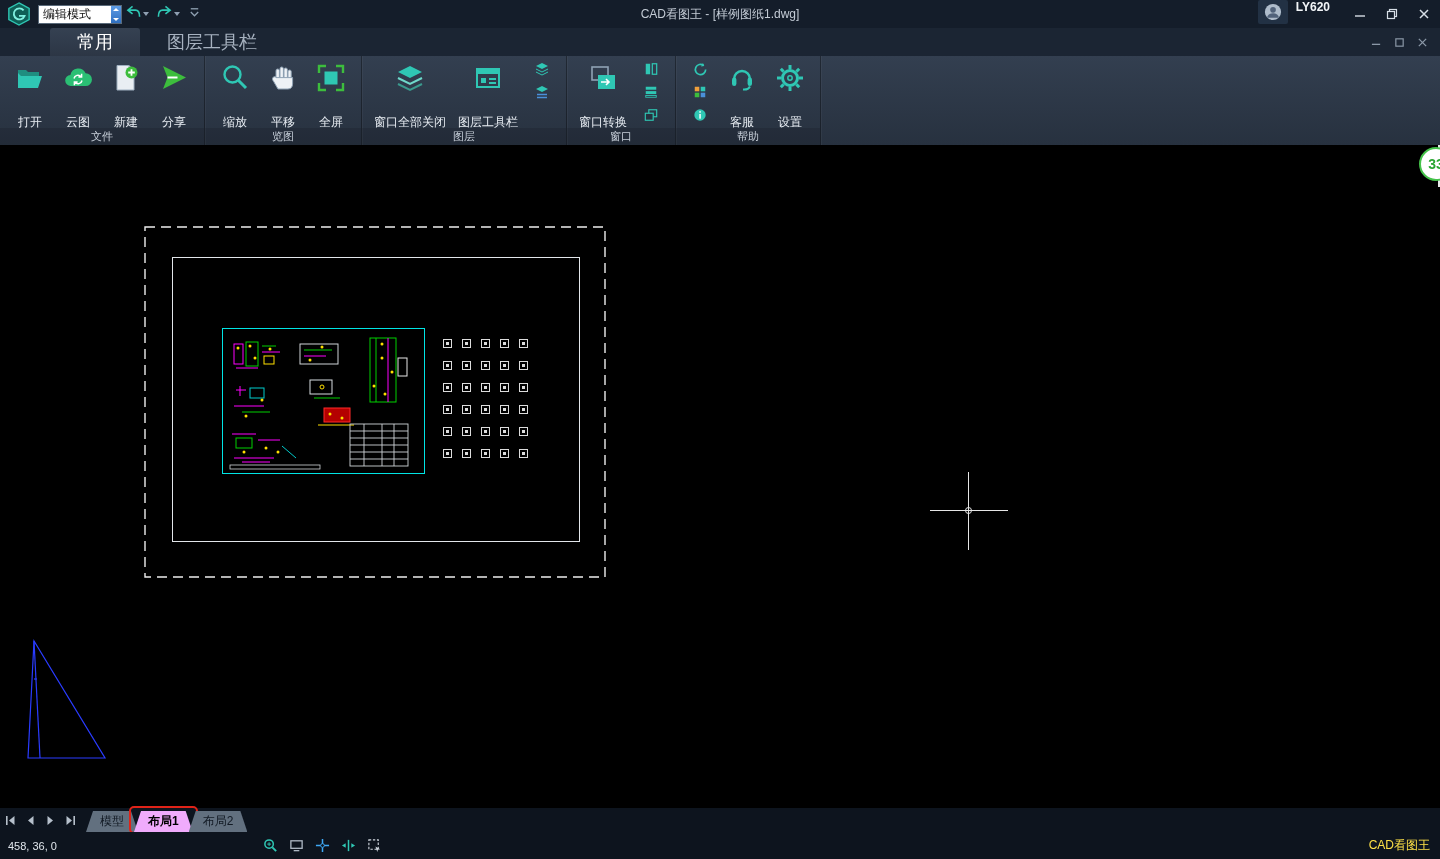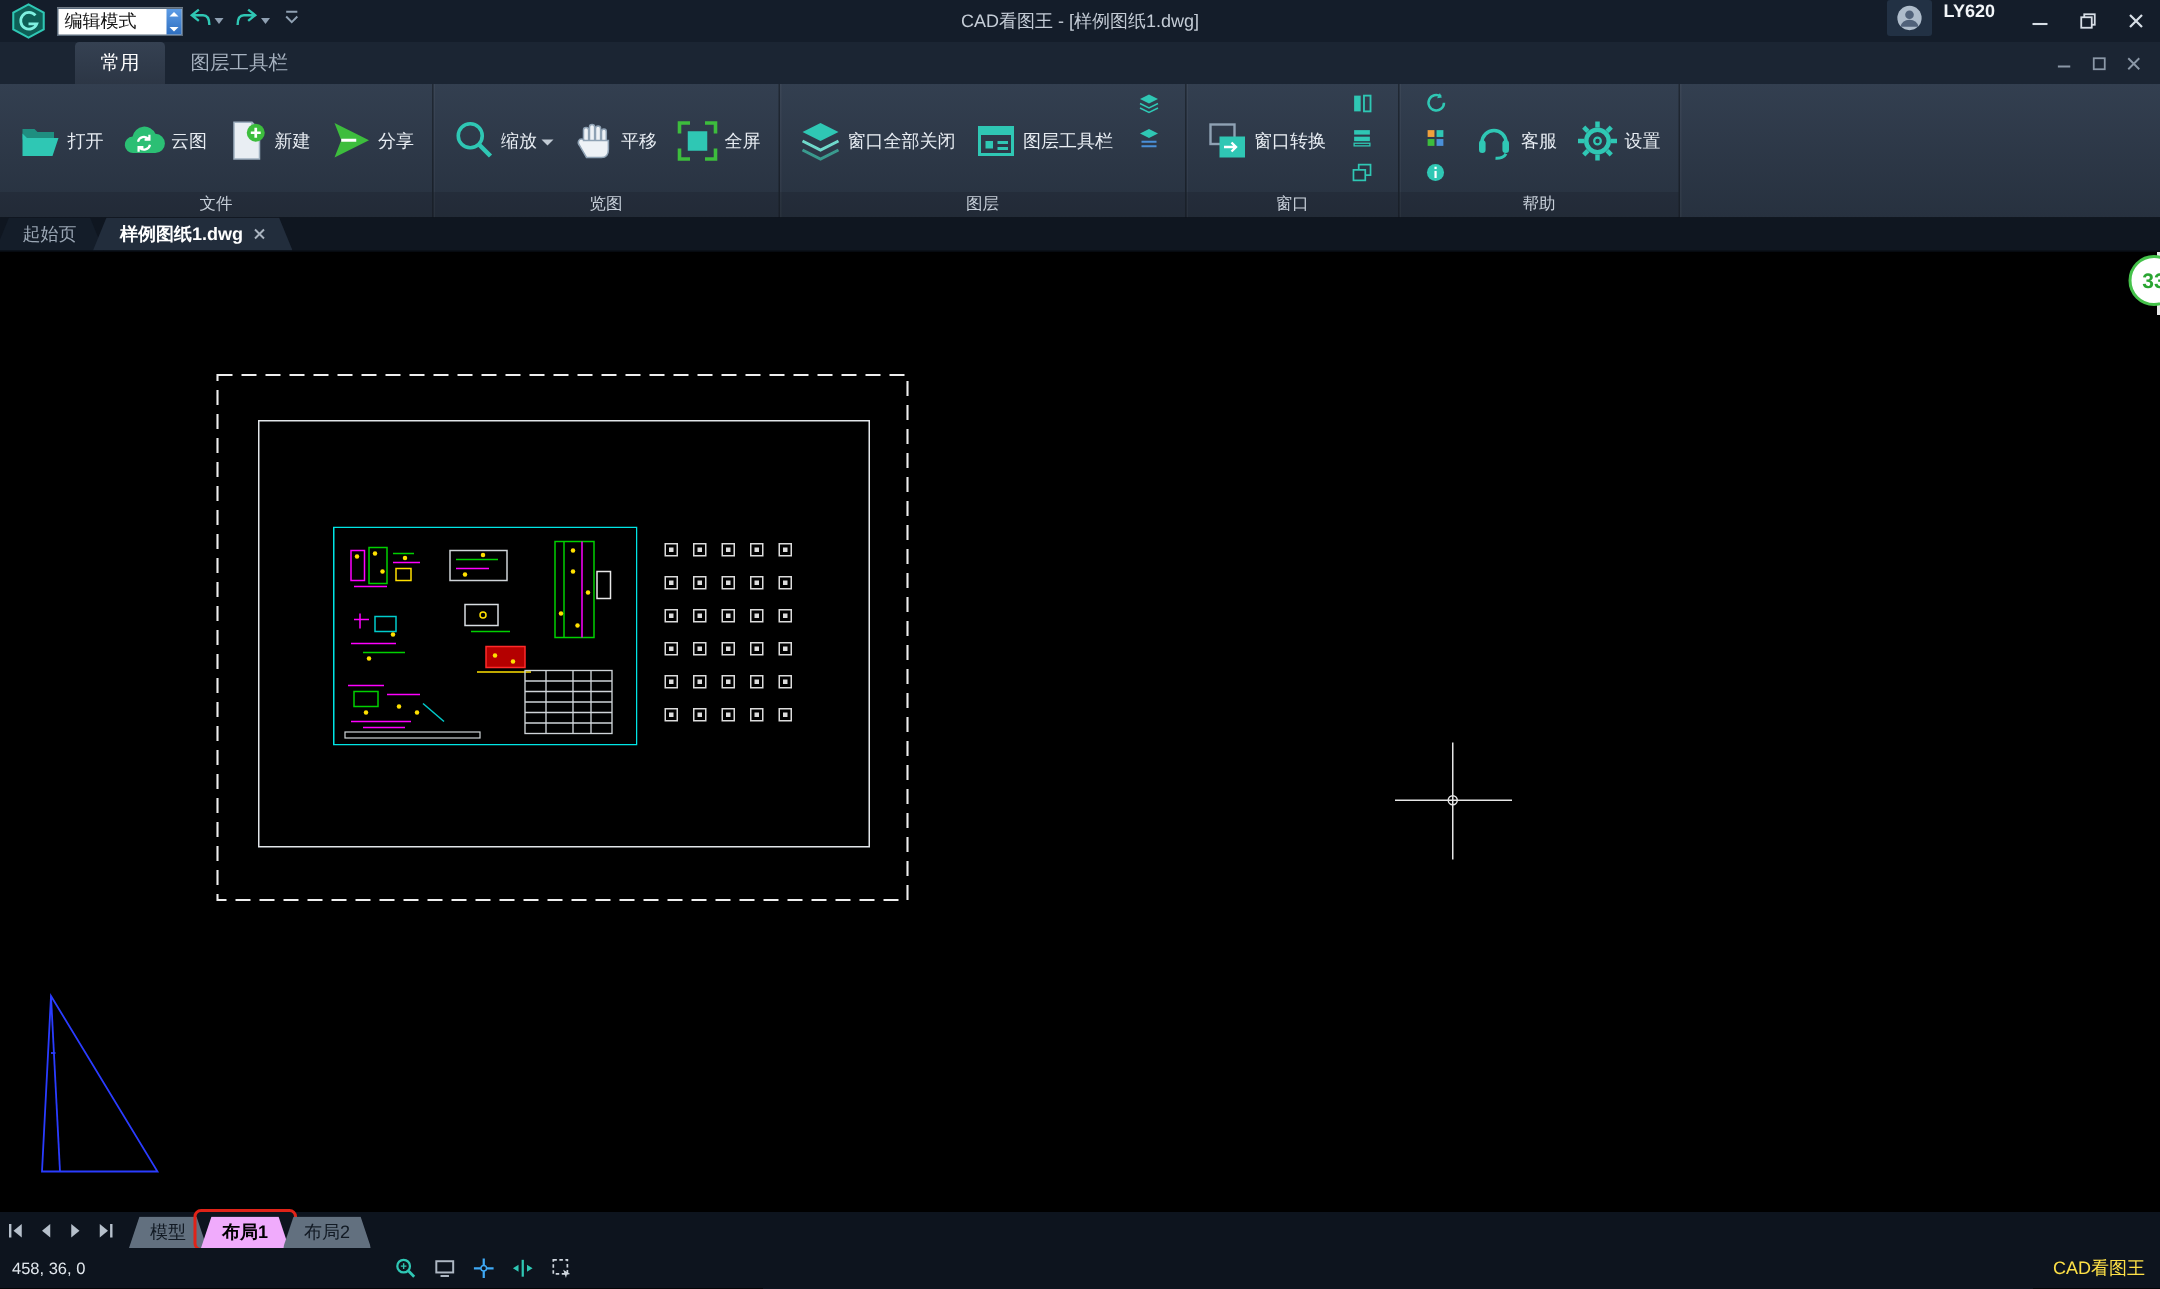--- a/index.html
+++ b/index.html
@@ -19,30 +19,30 @@
   .tbbtn{height:22px;display:flex;align-items:center;gap:2px;padding:0 4px;cursor:default;}
   .tbcaret{width:0;height:0;border-left:3.5px solid transparent;border-right:3.5px solid transparent;border-top:4px solid #8fa0b2;}
   .wintitle{position:absolute;left:50%;transform:translateX(-50%);font-size:12px;color:#c4ccd6;white-space:nowrap;}
   .tbright{margin-left:auto;display:flex;height:100%;}
   .avatar{width:30px;height:24px;display:flex;align-items:center;justify-content:center;background:#223144;border-radius:2px;}
   .uname{color:#f2f5f8;font-size:12px;font-weight:bold;margin:0 14px 0 8px;}
   .winbtn{width:32px;height:28px;display:flex;align-items:center;justify-content:center;}
 
   
   .ribbontabs{height:28px;flex:0 0 28px;background:#1b2533;display:flex;align-items:stretch;padding-left:50px;position:relative;}
-  .rtab{display:flex;align-items:center;padding:0 17px;font-size:13px;color:#a7b2c0;}
+  .rtab{display:flex;align-items:center;padding:0 27px;font-size:18px;color:#a7b2c0;}
   .rtab.active{color:#fff;background:linear-gradient(#354152,#2c3645);border-radius:3px 3px 0 0;}
   .mdi{margin-left:auto;display:flex;align-items:center;gap:12px;padding-right:12px;}
   .mdi span{display:flex;align-items:center;justify-content:center;}
 
   
   .ribbon{height:89px;flex:0 0 89px;background:linear-gradient(#333f50,#27313f);display:flex;align-items:stretch;}
   .rgroup{display:flex;flex-direction:column;border-right:1px solid rgba(0,0,0,.35);box-shadow:1px 0 0 rgba(255,255,255,.04);}
   .rbuttons{flex:1;display:flex;align-items:flex-start;padding:3px 7px 0;gap:2px;}
-  .rbtn{min-width:46px;height:66px;display:flex;flex-direction:row;align-items:center;justify-content:flex-start;gap:3px;padding:4px 5px 0;border-radius:3px;color:#e8edf3;font-size:12px;white-space:nowrap;font-family:Liberation Serif, serif;}
+  .rbtn{min-width:46px;height:66px;display:flex;flex-direction:column;align-items:center;justify-content:flex-start;gap:21px;padding:4px 5px 0;border-radius:3px;color:#e8edf3;font-size:12px;white-space:nowrap;font-family:Liberation Serif, serif;}
   .rbtn .ricon{width:30px;height:30px;display:flex;align-items:center;justify-content:center;}
   .rlabel{height:17px;line-height:16px;text-align:center;font-size:11px;color:#c7cfd9;background:rgba(0,0,0,.12);white-space:nowrap;padding:0 6px;}
   .rstack{display:flex;flex-direction:column;justify-content:center;gap:3px;padding:2px 4px 0;}
   .rsmall{width:26px;height:20px;display:flex;align-items:center;justify-content:center;border-radius:2px;}
   .zcaret{width:0;height:0;border-left:4px solid transparent;border-right:4px solid transparent;border-top:4px solid #c2cbd5;margin-top:1px;}
 
   
   .doctabs{height:23px;flex:0 0 23px;background:#0f1620;display:flex;align-items:stretch;padding-left:4px;border-bottom:1px solid #060a10;}
   .dtab{clip-path:polygon(9px 0,calc(100% - 9px) 0,100% 100%,0 100%);padding:0 18px;margin-left:-7px;display:flex;align-items:center;gap:7px;font-size:12px;color:#9aa6b4;background:#141d29;}
   .dtab.active{background:#222d3c;color:#fff;font-weight:bold;z-index:2;}
@@ -384,31 +384,20 @@
                 <circle cx="15" cy="15" r="2.2" fill="none" stroke="#2fc7b4" stroke-width="1.5"></circle>
               </svg>
             </span>
           <span>设置</span>
         </div>
       </div>
       <div class="rlabel">帮助</div>
     </div>
   </div>
 
-  <div class="doctabs">
-    <div class="dtab">
-      <span>起始页</span>
-    </div>
-    <div class="dtab active">
-      <span>样例图纸1.dwg</span>
-      <span><svg width="8" height="8" viewBox="0 0 8 8">
-            <path d="M1 1 L7 7 M7 1 L1 7" stroke="#aab4c0" stroke-width="1.3"></path>
-          </svg></span>
-    </div>
-  </div>
 
   <div class="canvas">
 
     <svg class="abs" style="left:144px;top:81px" width="462" height="352">
       <rect x="1" y="1" width="460" height="350" fill="none" stroke="#eeeeee" stroke-width="1.4" stroke-dasharray="10 6"></rect>
     </svg>
 
     <div class="abs solidrect"></div>
 
     <div class="abs viewport">

